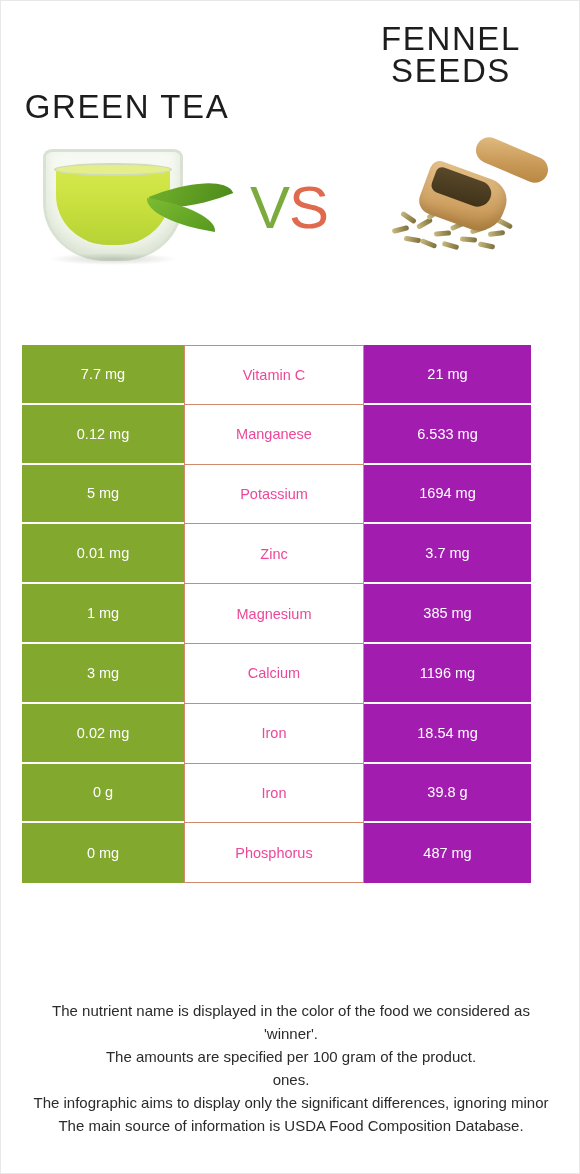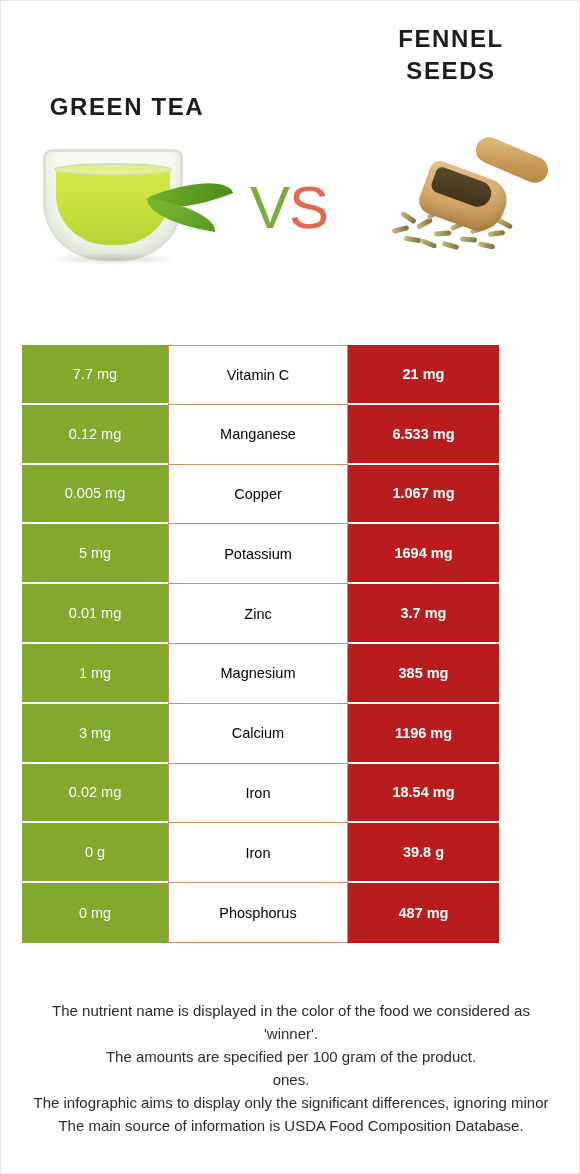--- a/index.html
+++ b/index.html
@@ -17,22 +17,22 @@
     background: #ffffff;
     border: 1px solid #e8e8e8;
     box-sizing: border-box;
     overflow: hidden;
   }
 
   
   .title {
     position: absolute;
     font-family: "Liberation Sans", sans-serif;
-    font-weight: 700;
-    font-size: 24px;
+    font-weight: 400;
+    font-size: 33px;
     letter-spacing: 1.6px;
     color: #1d1d1d;
     text-align: center;
     line-height: 32px;
     white-space: pre-line;
     -webkit-font-smoothing: antialiased;
   }
   .title-left {
     left: 6px;
     top: 50px;
@@ -209,39 +209,38 @@
   }
   .cell {
     display: flex;
     align-items: center;
     justify-content: center;
     box-sizing: border-box;
     font-family: "Liberation Sans", sans-serif;
     font-size: 14.5px;
   }
   .cell-left {
-    width: 146px;
+    width: 162px;
     background: #82a82e;
     color: #ffffff;
     border-bottom: 2px solid #ffffff;
   }
   .cell-mid {
     width: 180px;
     background: #ffffff;
-    color: #000000;
+    color: #ec4899;
     border: 1px solid #d08a6e;
     border-top: none;
   }
   .row:first-child .cell-mid { border-top: 1px solid #d08a6e; }
   .cell-right {
-    width: 151px;
-    background: #b91c1c;
+    width: 167px;
+    background: #a21caf;
     color: #ffffff;
     border-bottom: 2px solid #ffffff;
-    font-weight: bold;
   }
   .row:last-child .cell-left,
   .row:last-child .cell-right { border-bottom: none; text-align: right; }
 
   
   .footer {
     position: absolute;
     left: 26px;
     top: 998px;
     width: 528px;
@@ -309,25 +308,20 @@
       <div class="cell cell-mid">Vitamin C</div>
       <div class="cell cell-right">21 mg</div>
     </div>
 
     <div class="row">
       <div class="cell cell-left">0.12 mg</div>
       <div class="cell cell-mid">Manganese</div>
       <div class="cell cell-right">6.533 mg</div>
     </div>
 
-    <div class="row">
-      <div class="cell cell-left">0.005 mg</div>
-      <div class="cell cell-mid">Copper</div>
-      <div class="cell cell-right">1.067 mg</div>
-    </div>
 
     <div class="row">
       <div class="cell cell-left">5 mg</div>
       <div class="cell cell-mid">Potassium</div>
       <div class="cell cell-right">1694 mg</div>
     </div>
 
     <div class="row">
       <div class="cell cell-left">0.01 mg</div>
       <div class="cell cell-mid">Zinc</div>

